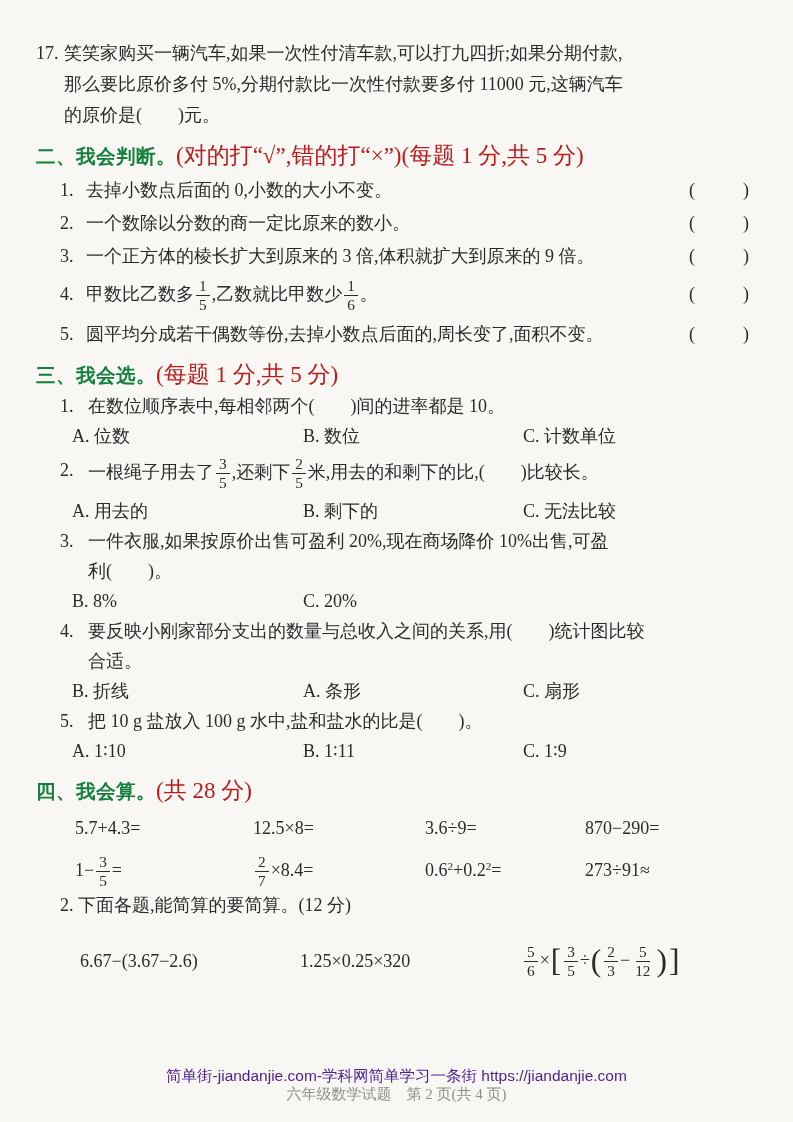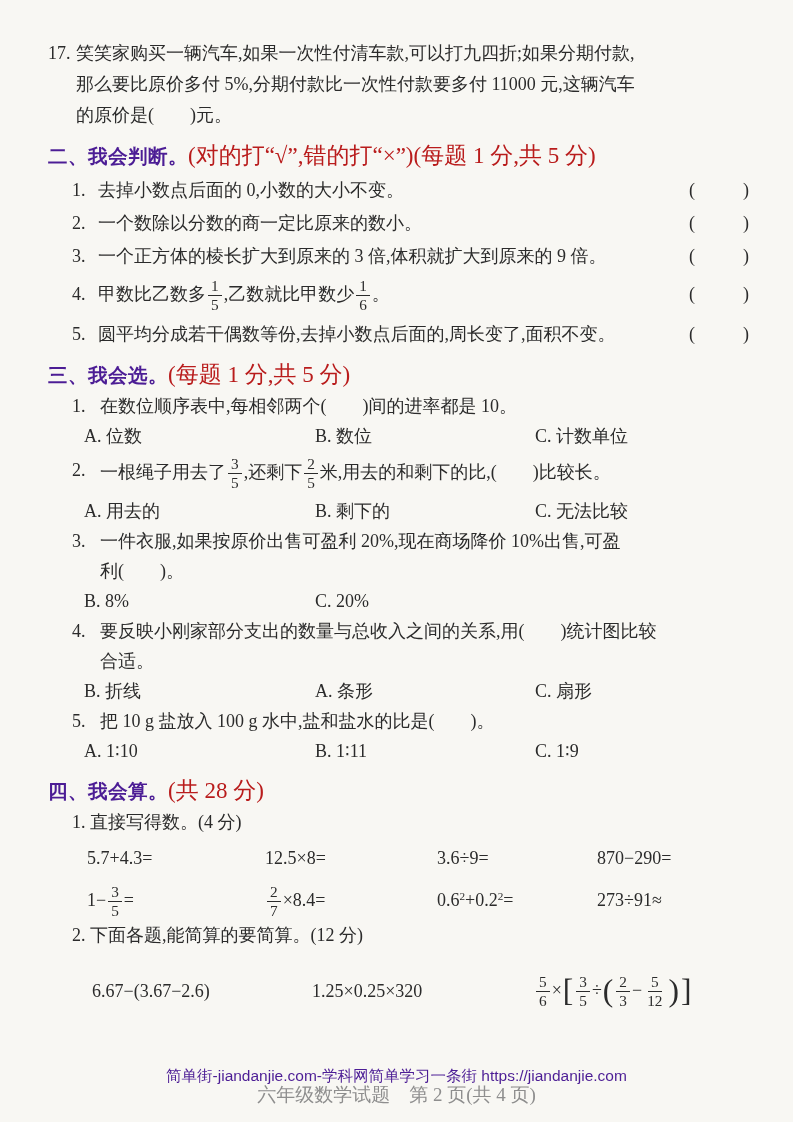--- a/index.html
+++ b/index.html
@@ -5,30 +5,30 @@
   *{margin:0;padding:0;box-sizing:border-box;}
   html,body{width:793px;height:1122px;}
   body{
     background:#f8f7f3;
     color:#2b2b2b;
     font-family:"Liberation Serif","DejaVu Serif",serif;
     font-size:18px;
     position:relative;
     overflow:hidden;
   }
-  .page{padding:38px 40px 0 48px;}
+  .page{padding:38px 40px 0 36px;}
 
   
   .hang{display:flex;align-items:flex-start;line-height:31px;}
   .hang .qno{flex:0 0 28px;}
   .hang .qcontent{flex:1;}
 
   
   h2{margin-top:10px;line-height:30px;font-size:18px;font-weight:400;white-space:nowrap;}
-  .sec-h{font-weight:700;font-size:19.5px;color:#4c1d95;font-family:"Liberation Sans","DejaVu Sans",sans-serif;letter-spacing:.5px;}
+  .sec-h{font-weight:700;font-size:19.5px;color:#15803d;font-family:"Liberation Sans","DejaVu Sans",sans-serif;letter-spacing:.5px;}
   .sec-sub{font-size:23px;color:#b91c1c;}
 
   
   .judge-list{margin-top:3px;}
   .judge-item{display:flex;align-items:baseline;line-height:31px;margin-top:2px;padding-left:24px;}
   .judge-item .qno{flex:0 0 26px;}
   .judge-item .jtext{flex:1;}
   .judge-item .bracket{margin-left:10px;letter-spacing:4px;white-space:nowrap;}
   .judge-item.tall{padding-top:3px;padding-bottom:3px;}
 
@@ -47,21 +47,21 @@
   
   .frac{display:inline-flex;flex-direction:column;align-items:center;vertical-align:middle;font-size:.85em;line-height:1.18;margin:0 2px;}
   .frac .fnum{padding:0 3px;border-bottom:1.5px solid currentColor;}
   .frac .fden{padding:0 3px;}
   .sp{font-size:.62em;vertical-align:.55em;line-height:0;}
   .bigb{font-size:1.75em;vertical-align:middle;line-height:0;padding:0 1px;}
 
   
   .footer{position:absolute;left:0;right:0;bottom:18px;text-align:center;}
   .footer .l1{font-family:"Liberation Sans","DejaVu Sans",sans-serif;font-size:15.5px;color:#4c1d95;line-height:19px;}
-  .footer .l2{font-size:19px;color:#8e8e8e;line-height:19px;}
+  .footer .l2{font-size:15px;color:#8e8e8e;line-height:19px;}
 </style>
 </head>
 <body>
 
 <div class="page">
 
   <section>
     <div class="hang">
       <span class="qno">17.</span>
       <div class="qcontent">
@@ -186,21 +186,20 @@
         <span>A. 1∶10</span>
         <span>B. 1∶11</span>
         <span>C. 1∶9</span>
       </div>
     </div>
   </section>
 
   <section>
     <h2><span class="sec-h">四、我会算。</span><span class="sec-sub">(共 28 分)</span></h2>
 
-    <div class="sub-label"><span>1.</span> <span>直接写得数。(4 分)</span></div>
     <div class="calc-row">
       <span>5.7+4.3=</span>
       <span>12.5×8=</span>
       <span>3.6÷9=</span>
       <span>870−290=</span>
     </div>
     <div class="calc-row fr">
       <span>1−<span class="frac">
             <span class="fnum">3</span>
             <span class="fden">5</span>

